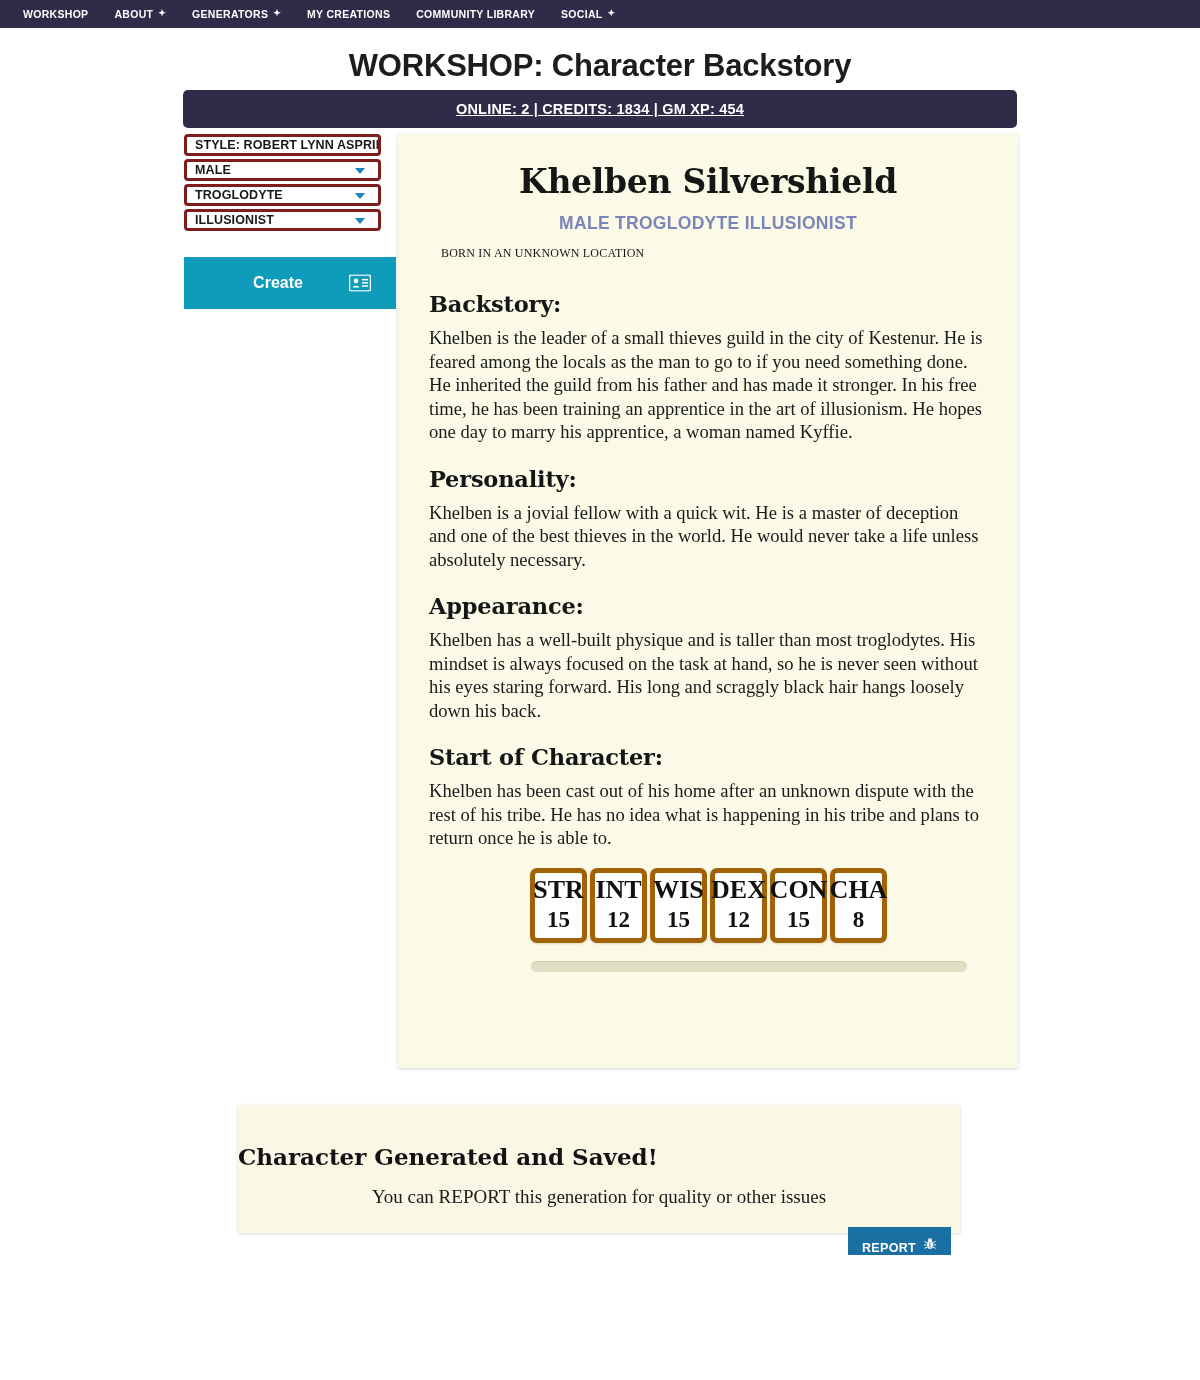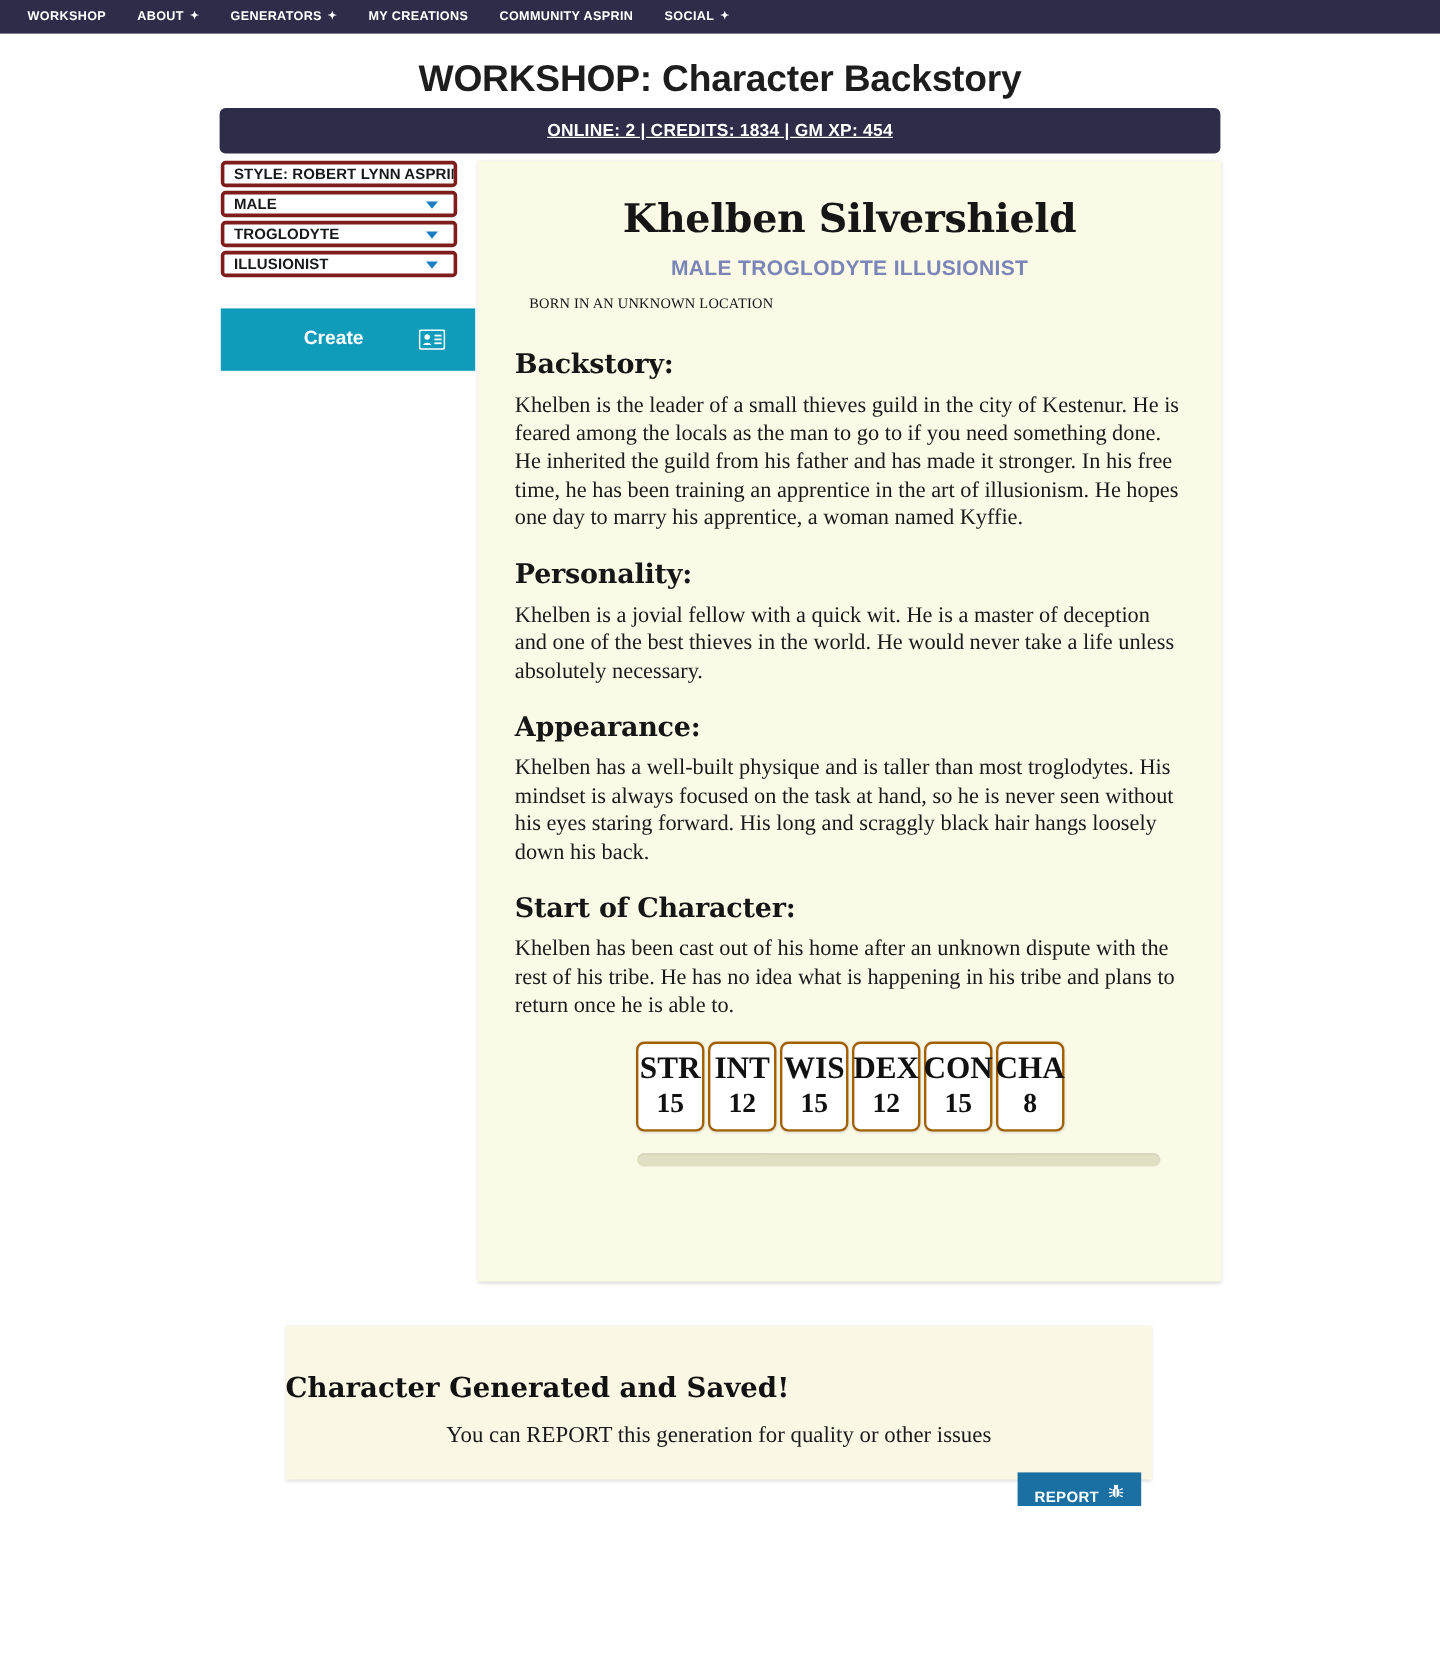--- a/index.html
+++ b/index.html
@@ -200,21 +200,21 @@
     display: flex;
     justify-content: center;
     gap: 3px;
     margin-top: 18px;
   }
   .stat-box {
     box-sizing: border-box;
     width: 57px;
     height: 75px;
     background: #ffffff;
-    border: 2px solid #a16207;
+    border: 5px solid #a16207;
     border-radius: 7px;
     display: flex;
     flex-direction: column;
     align-items: center;
     justify-content: center;
     font-family: "Liberation Serif", serif;
     color: #111111;
     box-shadow: 0 1px 2px rgba(0,0,0,0.12);
   }
   .stat-label {
@@ -294,21 +294,21 @@
     <span class="nav-caret">✦</span>
   </div>
   <div class="nav-item">
     <span>GENERATORS</span>
     <span class="nav-caret">✦</span>
   </div>
   <div class="nav-item">
     <span>MY CREATIONS</span>
   </div>
   <div class="nav-item">
-    <span>COMMUNITY ASPRIN</span>
+    <span>COMMUNITY LIBRARY</span>
   </div>
   <div class="nav-item">
     <span>SOCIAL</span>
     <span class="nav-caret">✦</span>
   </div>
 </div>
 
 <div class="page-title">WORKSHOP: Character Backstory</div>
 
 <div class="status-bar">

